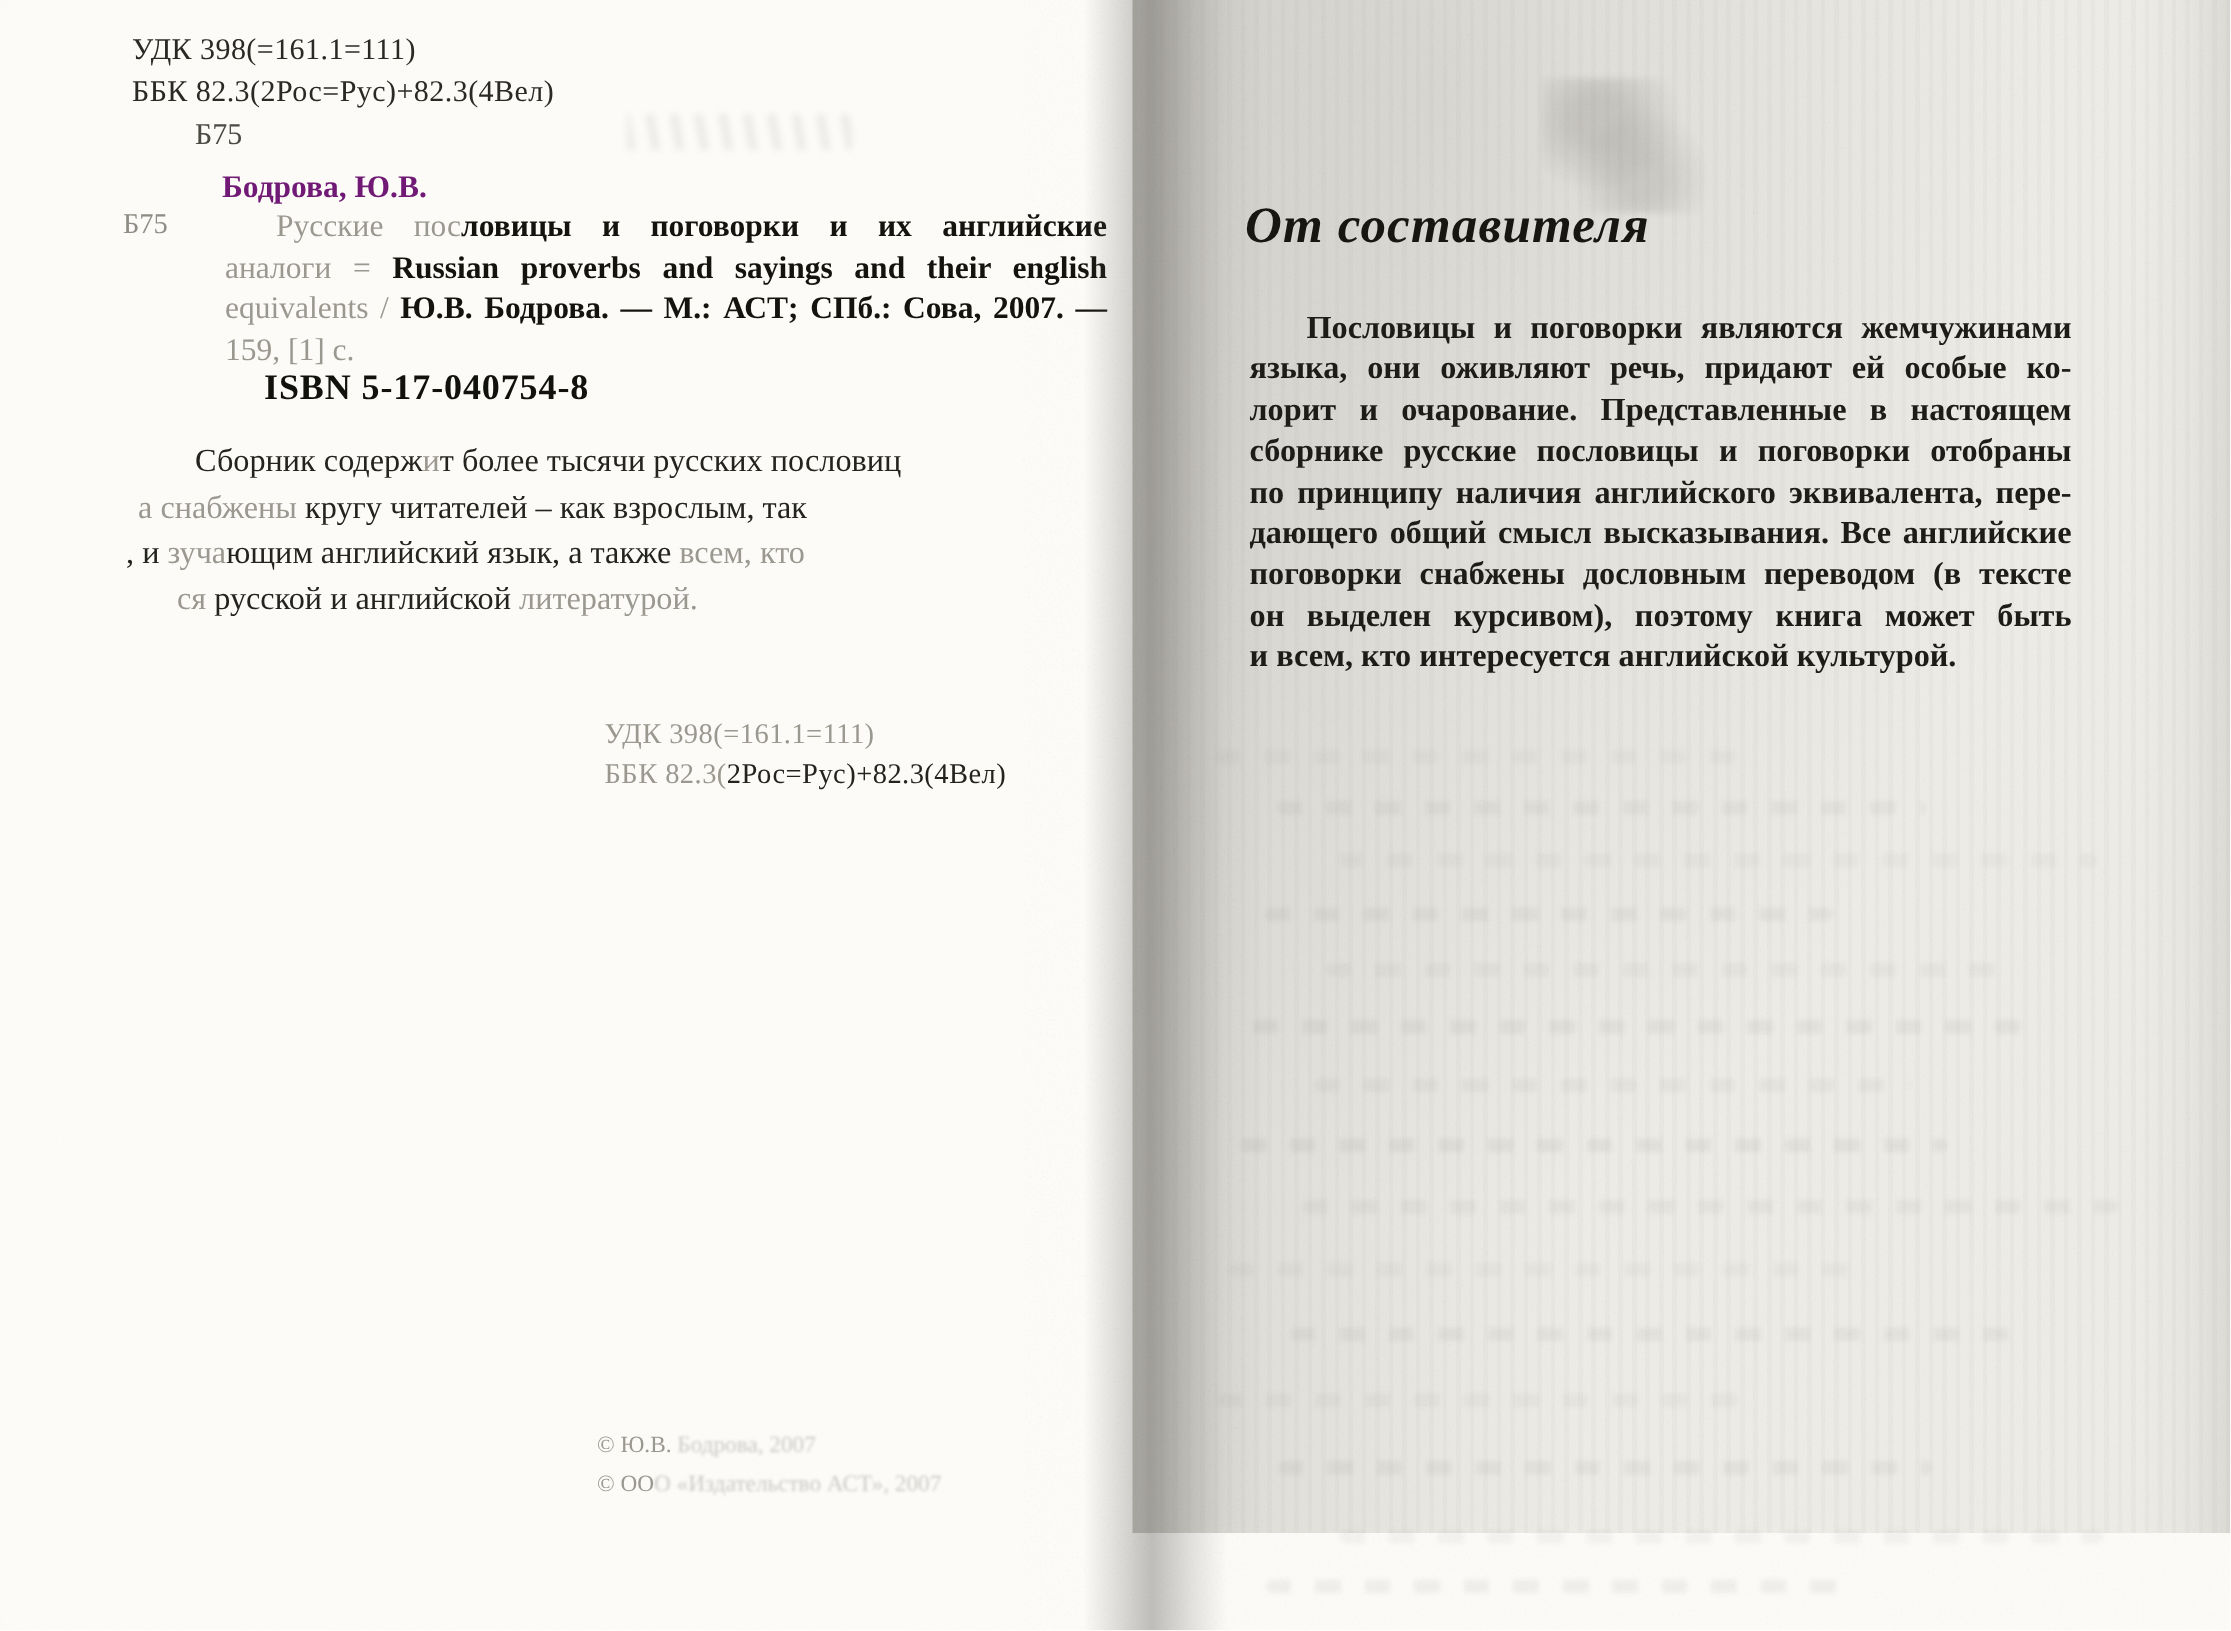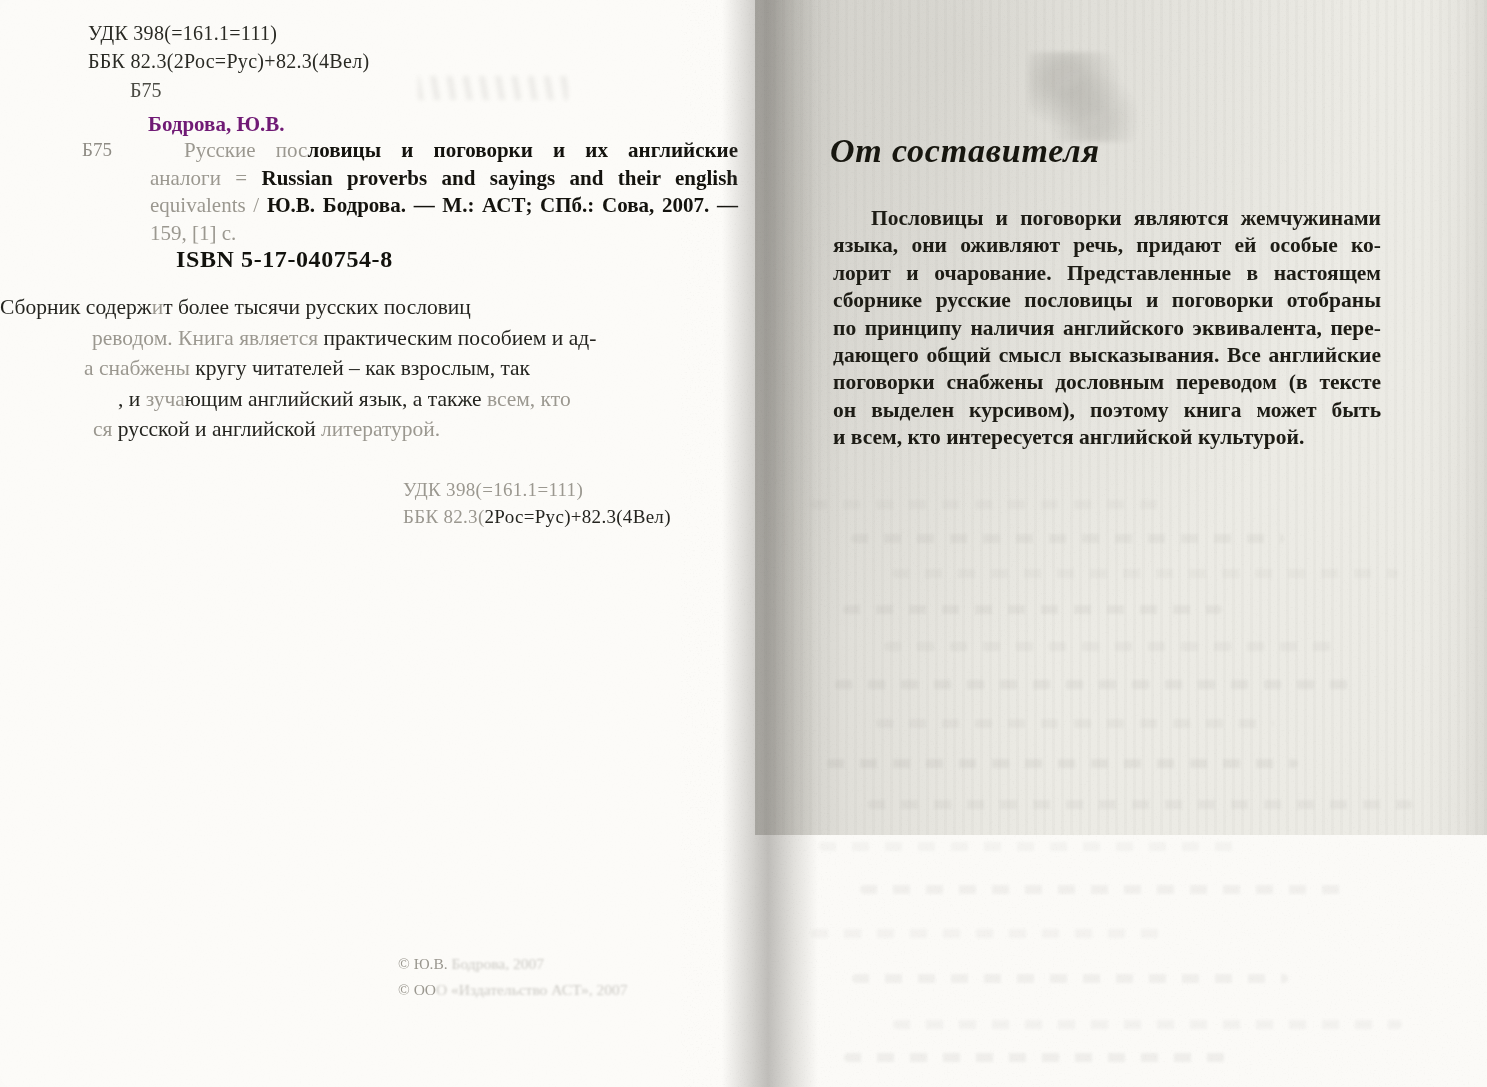--- a/index.html
+++ b/index.html
@@ -15,36 +15,36 @@
   .bbk-top{left:88px;top:50px;font-size:20px;letter-spacing:.3px;color:#2a2a24;}
   .code-top{left:130px;top:79px;font-size:20px;color:#4b4b44;}
   .author{left:148px;top:112px;font-weight:700;font-size:21px;color:#701a75;}
   .margin-code{left:82px;top:139px;font-size:19px;color:#8f8c85;}
   .biblio{left:150px;top:137px;width:588px;font-size:21px;line-height:27.5px;}
   .biblio .tline{text-align:justify;text-align-last:justify;}
   .biblio .tline:first-child{text-indent:34px;}
   .biblio .tline:last-child{text-align-last:left;}
   .isbn{left:176px;top:246px;font-weight:700;font-size:24px;letter-spacing:.6px;color:#12120d;}
   .annotation{left:0;top:292px;width:755px;font-size:21.5px;line-height:30.5px;}
-  .annotation .tline:nth-child(1){}
+  .annotation .tline:nth-child(1){margin-left:130px;}
   .annotation .tline:nth-child(2){margin-left:92px;}
   .annotation .tline:nth-child(3){margin-left:84px;}
   .annotation .tline:nth-child(4){margin-left:118px;}
   .annotation .tline:nth-child(5){margin-left:93px;}
   .annotation .tline:nth-child(6){margin-left:155px;}
   .udc-bottom{left:403px;top:476px;font-size:19px;line-height:27px;letter-spacing:.3px;}
   .copyright{left:398px;top:951px;font-size:15.5px;line-height:26px;}
   
   .gutter{
     position:absolute;left:722px;top:0;width:96px;height:1087px;pointer-events:none;z-index:3;
     background:linear-gradient(90deg,rgba(120,117,112,0) 0%,rgba(108,105,100,.42) 48%,rgba(140,137,130,.22) 76%,rgba(160,157,150,0) 100%);
   }
   
   .right-page{
-    position:absolute;left:755px;top:0;width:732px;height:835px;
+    position:absolute;left:755px;top:0;width:732px;height:1022px;
     background:
       linear-gradient(90deg,rgba(104,101,96,.30) 0px,rgba(150,147,141,.14) 90px,rgba(170,167,160,.05) 220px,rgba(170,167,160,0) 300px),
       linear-gradient(270deg,rgba(115,112,106,.14) 0px,rgba(115,112,106,.05) 26px,rgba(115,112,106,0) 62px),
       repeating-linear-gradient(90deg,rgba(128,125,119,.045) 0 3px,rgba(0,0,0,0) 3px 9px),
       radial-gradient(ellipse at 28% 6%,rgba(128,125,118,.16),rgba(128,125,118,0) 55%),
       #ecebe5;
   }
   .rp-title{
     position:absolute;left:75px;top:132px;
     font-style:italic;font-weight:700;font-size:34px;letter-spacing:.8px;color:#17160f;
@@ -94,21 +94,20 @@
     <div class="pos margin-code">Б75</div>
     <div class="pos biblio">
         <div class="tline"><span class="seg-f">Русские пос</span><span class="seg-b">ловицы и поговорки и их английские</span></div>
         <div class="tline"><span class="seg-f">аналоги = </span><span class="seg-b">Russian proverbs and sayings and their english</span></div>
         <div class="tline"><span class="seg-f">equivalents / </span><span class="seg-b">Ю.В. Бодрова. — М.: АСТ; СПб.: Сова, 2007. —</span></div>
         <div class="tline"><span class="seg-f">159, [1] с.</span></div>
       </div>
     <div class="pos isbn">ISBN 5-17-040754-8</div>
     <div class="pos annotation">
         <div class="tline"><span class="seg-n">Сборник содерж</span><span class="seg-f">и</span><span class="seg-n">т более тысячи русских пословиц</span></div>
-        <div class="tline"><span class="seg-f">реводом. Книга является</span><span class="seg-n"> практическим пособием и ад-</span></div>
         <div class="tline"><span class="seg-f">а снабжены </span><span class="seg-n">кругу читателей – как взрослым, так</span></div>
         <div class="tline"><span class="seg-n">, и </span><span class="seg-f">зуча</span><span class="seg-n">ющим английский язык, а также </span><span class="seg-f">всем, кто</span></div>
         <div class="tline"><span class="seg-f">ся </span><span class="seg-n">русской и английской </span><span class="seg-f">литературой.</span></div>
       </div>
     <div class="pos udc-bottom">
         <div class="tline"><span class="seg-f">УДК 398(=161.1=111)</span></div>
         <div class="tline"><span class="seg-f">ББК 82.3(</span><span class="seg-n">2Рос=Рус)+82.3(4Вел)</span></div>
       </div>
     <div class="pos copyright">
         <div class="tline"><span class="seg-f">© Ю.В. </span><span class="seg-g">Бодрова, 2007</span></div>

